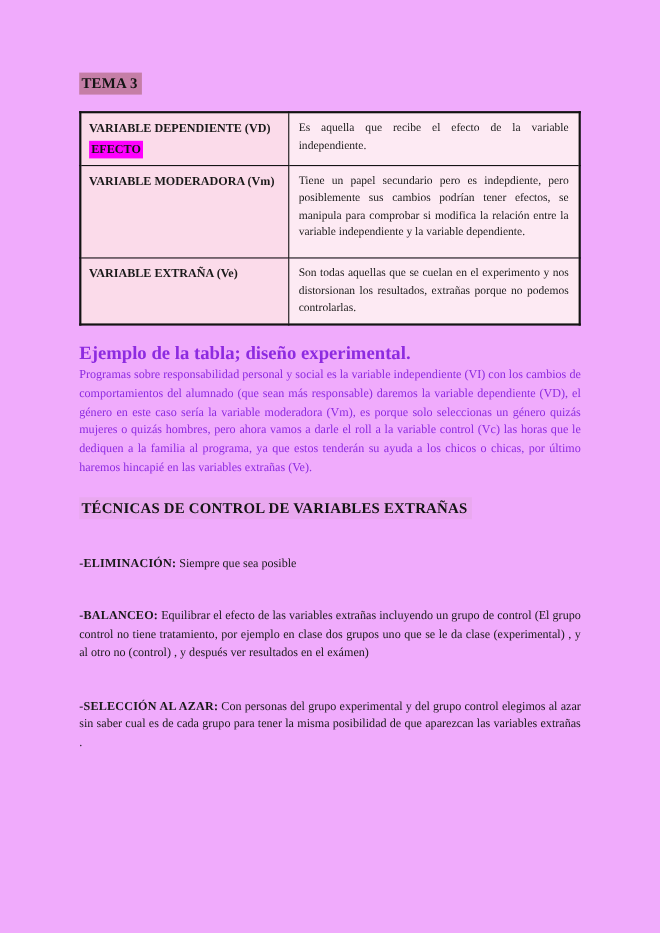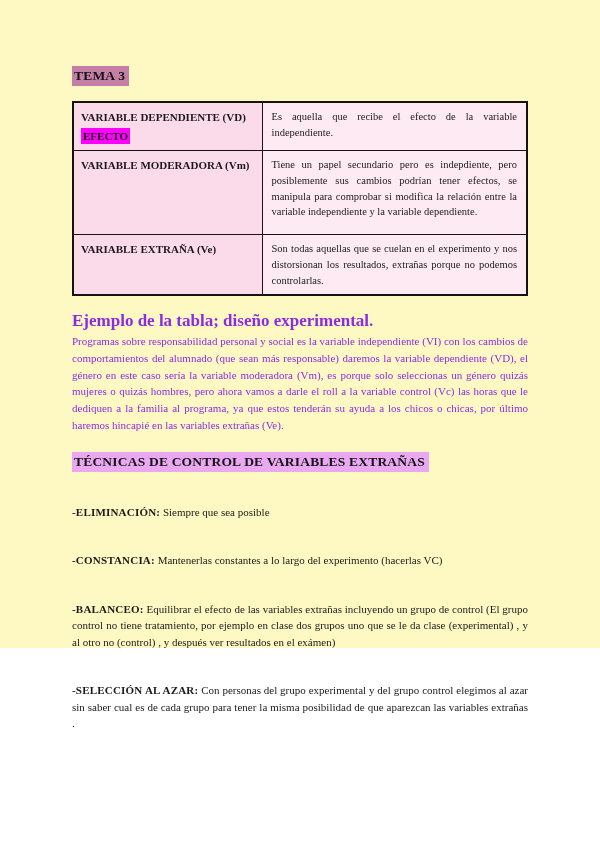--- a/index.html
+++ b/index.html
@@ -4,23 +4,23 @@
 <style>
   * { margin: 0; padding: 0; box-sizing: border-box; }
   html, body { background: #ffffff; }
   body {
     width: 600px; height: 848px;
     font-family: "Liberation Serif", "DejaVu Serif", serif;
     color: #1a1a1a;
     overflow: hidden;
   }
   .page {
-    width: 600px; height: 648px;
+    width: 600px; height: 848px;
     padding: 66px 72px 40px 72px;
-    background: #fef9c3;
+    background: #f0abfc;
   }
 
   
   .title-line { margin-bottom: 15px; }
   .subtitle-line { margin-bottom: 17px; }
   .hl {
     display: inline-block;
     font-weight: bold;
     font-size: 13.5px;
     letter-spacing: 0.2px;
@@ -132,19 +132,18 @@
 
   <div class="example-heading">Ejemplo de la tabla; diseño experimental.</div>
   <p class="example-body">Programas sobre responsabilidad personal y social es la variable independiente (VI) con los cambios de comportamientos del alumnado (que sean más responsable) daremos la variable dependiente (VD), el género en este caso sería la variable moderadora (Vm), es porque solo seleccionas un género quizás mujeres o quizás hombres, pero ahora vamos a darle el roll a la variable control (Vc) las horas que le dediquen a la familia al programa, ya que estos tenderán su ayuda a los chicos o chicas, por último haremos hincapié en las variables extrañas (Ve).</p>
 
   <div class="tech-heading">
     <span class="hl hl-violet">TÉCNICAS DE CONTROL DE VARIABLES EXTRAÑAS</span>
   </div>
 
   <p class="tech-item"><b>-ELIMINACIÓN:</b><span> Siempre que sea posible</span></p>
 
-  <p class="tech-item"><b>-CONSTANCIA:</b><span> Mantenerlas constantes a lo largo del experimento (hacerlas VC)</span></p>
 
   <p class="tech-item"><b>-BALANCEO:</b><span> Equilibrar el efecto de las variables extrañas incluyendo un grupo de control (El grupo control no tiene tratamiento, por ejemplo en clase dos grupos uno que se le da clase (experimental) , y al otro no (control) , y después ver resultados en el exámen)</span></p>
 
   <p class="tech-item"><b>-SELECCIÓN AL AZAR:</b><span> Con personas del grupo experimental y del grupo control elegimos al azar sin saber cual es de cada grupo para tener la misma posibilidad de que aparezcan las variables extrañas .</span></p>
 
 </div>
 
 </body></html>

